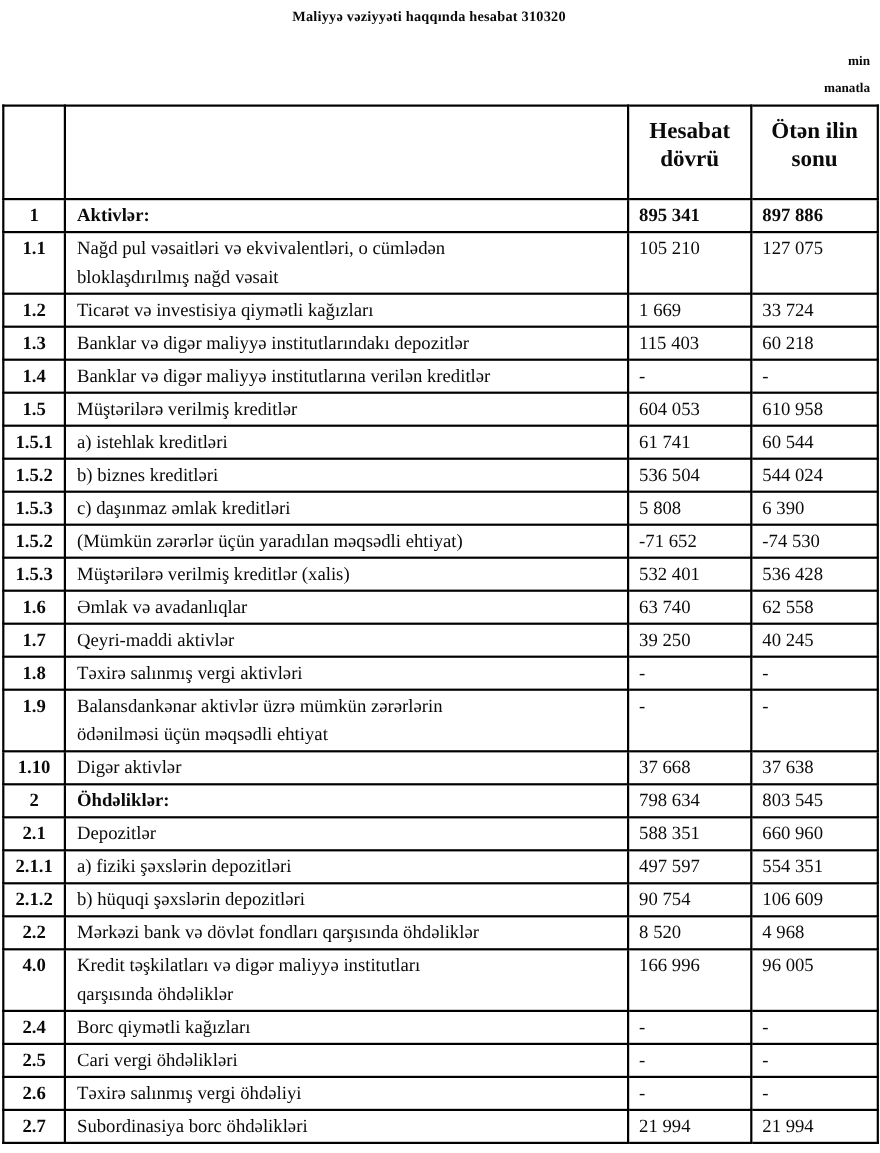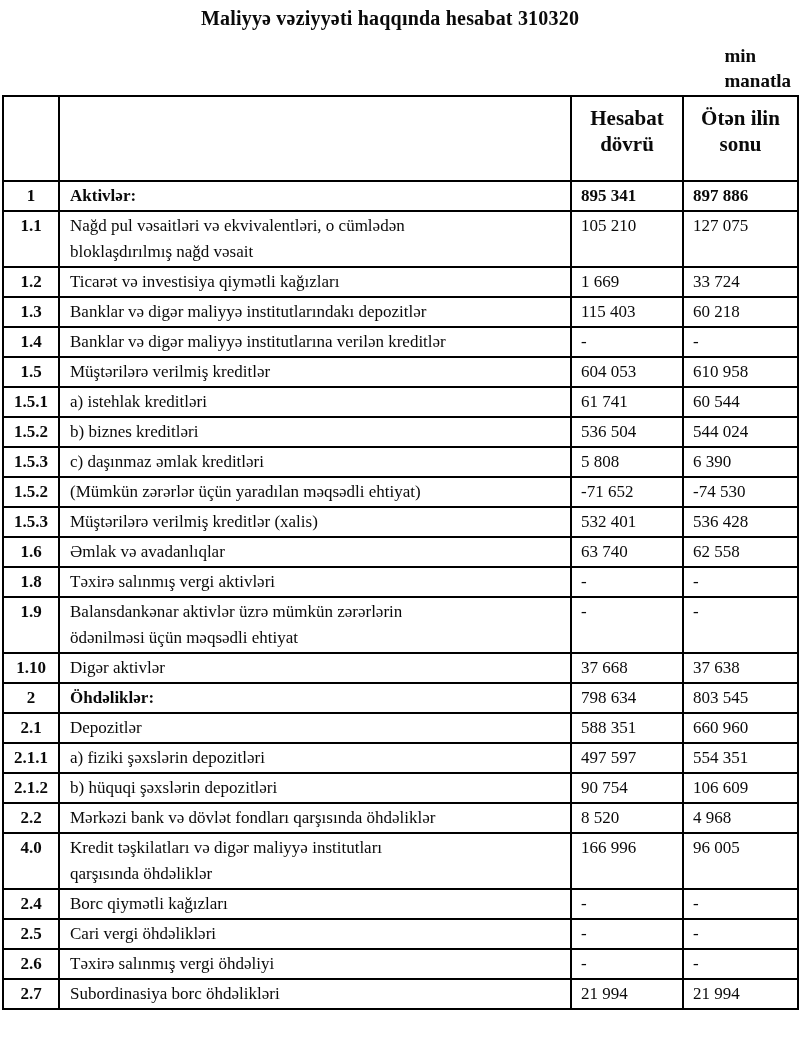--- a/index.html
+++ b/index.html
@@ -14,29 +14,30 @@
     font-family: "Liberation Serif", "DejaVu Serif", serif;
     color: #0a0a0a;
     overflow: hidden;
   }
   .doc-title {
     position: absolute;
     top: 7px;
     left: 0;
     width: 780px;
     text-align: center;
-    font-size: 20px;
+    font-size: 13px;
     font-weight: bold;
     letter-spacing: 0.2px;
   }
   .unit-note {
     position: absolute;
     top: 43px;
     right: 9px;
-    font-size: 19px;
+    text-align: right;
+    font-size: 12px;
     font-weight: bold;
     line-height: 25px;
   }
   table.fin-table {
     position: absolute;
     top: 95px;
     left: 2px;
     width: 795px;
     border-collapse: collapse;
     table-layout: fixed;
@@ -171,20 +172,26 @@
     <td class="cell-val">532 401</td>
     <td class="cell-val">536 428</td>
   </tr>
       <tr>
     <td class="cell-num">1.6</td>
     <td class="cell-label">Əmlak və avadanlıqlar</td>
     <td class="cell-val">63 740</td>
     <td class="cell-val">62 558</td>
   </tr>
       <tr>
+    <td class="cell-num">1.7</td>
+    <td class="cell-label">Qeyri-maddi aktivlər</td>
+    <td class="cell-val">39 250</td>
+    <td class="cell-val">40 245</td>
+  </tr>
+      <tr>
     <td class="cell-num">1.8</td>
     <td class="cell-label">Təxirə salınmış vergi aktivləri</td>
     <td class="cell-val">-</td>
     <td class="cell-val">-</td>
   </tr>
       <tr>
     <td class="cell-num">1.9</td>
     <td class="cell-label">Balansdankənar aktivlər üzrə mümkün zərərlərin
 ödənilməsi üçün məqsədli ehtiyat</td>
     <td class="cell-val">-</td>

